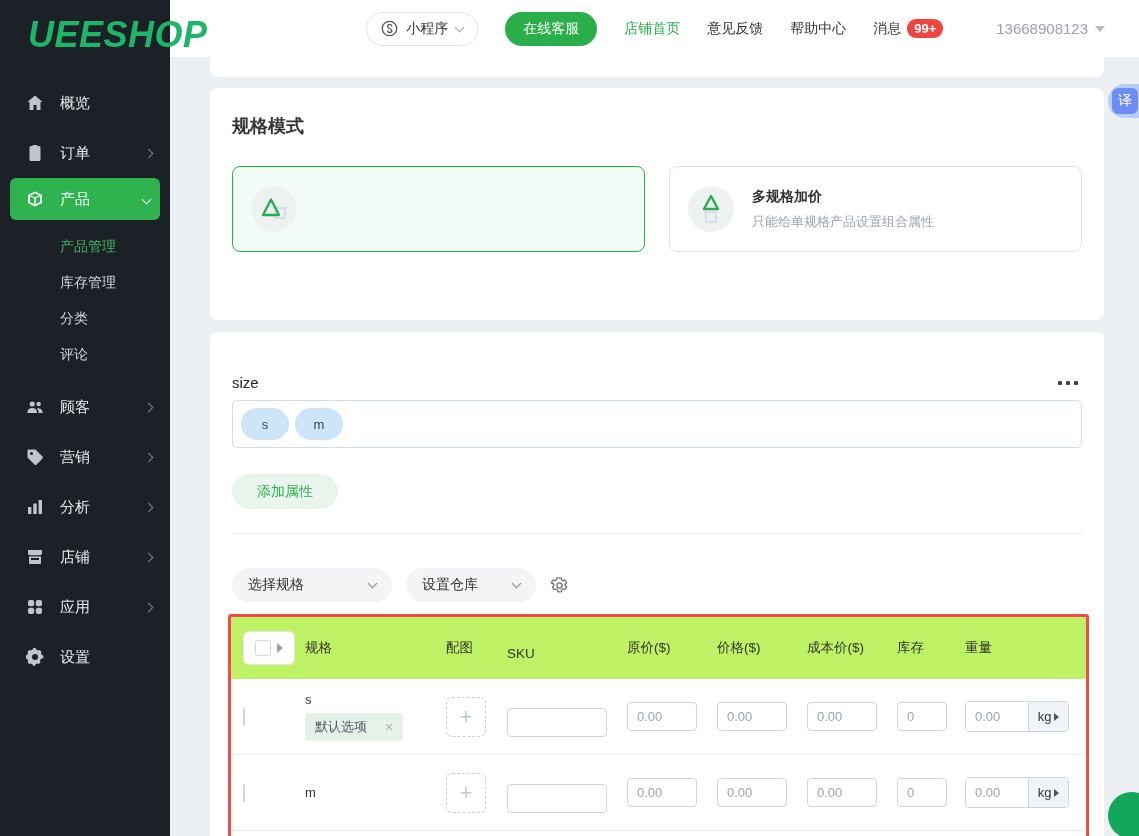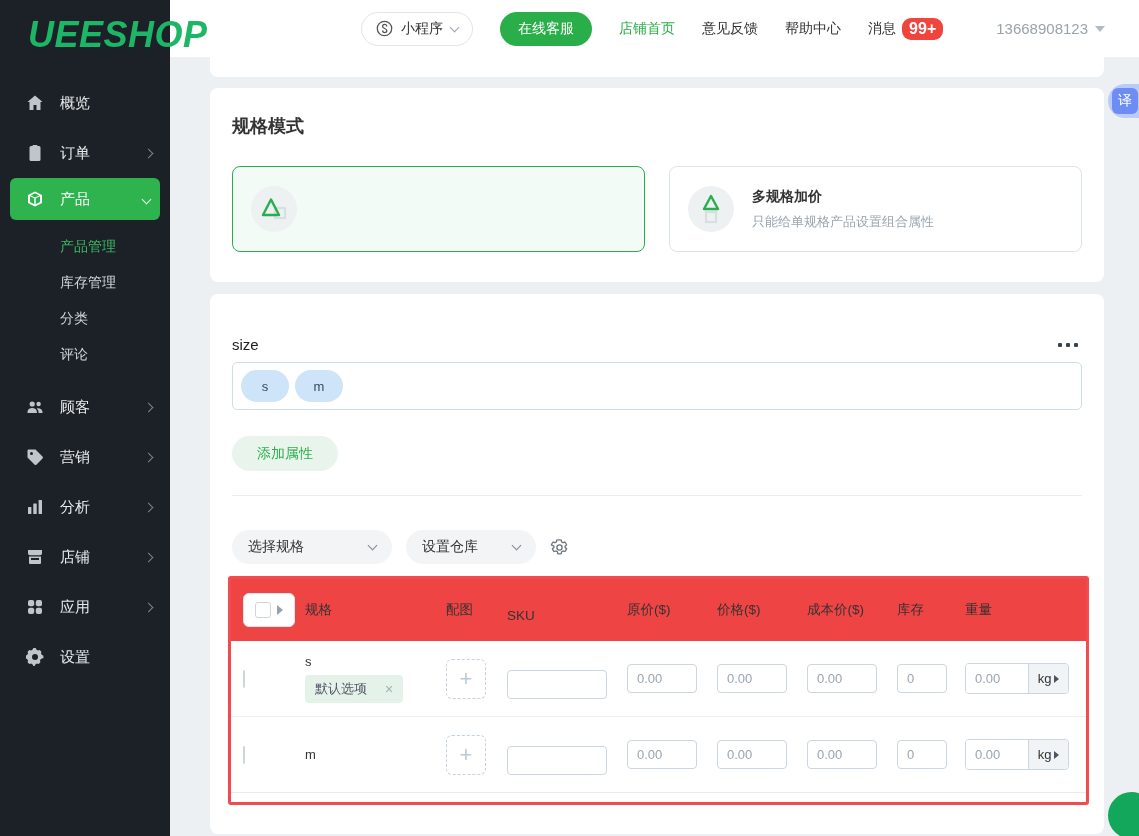--- a/index.html
+++ b/index.html
@@ -24,29 +24,29 @@
 
   
   .topbar { position:absolute; left:170px; top:0; right:0; height:57px; background:#fff; display:flex; align-items:center; justify-content:flex-end; padding-right:34px; gap:27px; z-index:20; }
   .pill-mini { display:flex; align-items:center; gap:8px; height:34px; padding:0 14px; border:1px solid #dfe5ea; border-radius:17px; cursor:pointer; color:#333; }
   .pill-mini svg { width:17px; height:17px; }
   .pill-mini .dchev { width:7px; height:7px; border-right:1.6px solid #9aa2aa; border-bottom:1.6px solid #9aa2aa; transform:rotate(45deg); margin-top:-3px; }
   .btn-service { height:34px; padding:0 18px; background:#2aae49; color:#fff; border:none; border-radius:17px; font-size:14px; cursor:pointer; }
   .top-link { color:#333; cursor:pointer; }
   .top-link.green { color:#2aae49; }
   .msg-wrap { display:flex; align-items:center; gap:6px; cursor:pointer; }
-  .badge { background:#f0453e; color:#fff; font-size:16px; padding:2px 7px; border-radius:9px; font-weight:bold; }
+  .badge { background:#f0453e; color:#fff; font-size:13px; padding:2px 7px; border-radius:9px; font-weight:bold; }
   .account { display:flex; align-items:center; gap:7px; color:#9aa2aa; margin-left:26px; cursor:pointer; font-size:15px; }
   .caret { width:0; height:0; border-left:5px solid transparent; border-right:5px solid transparent; border-top:6px solid #b3bac0; }
 
   
   .main { position:absolute; left:170px; top:57px; right:0; bottom:0; background:#edf0f2; padding:0 35px 0 40px; overflow:hidden; }
   .card { background:#fff; border-radius:8px; }
   .card-stub { height:20px; border-radius:0 0 8px 8px; background:#fff; }
-  .card-spec { margin-top:11px; height:194px; padding:26px 22px 0; }
+  .card-spec { margin-top:11px; height:232px; padding:26px 22px 0; }
   .section-title { font-size:18px; font-weight:bold; color:#333; }
   .spec-options { display:flex; gap:24px; margin-top:28px; }
   .spec-option { flex:1; height:86px; border:1px solid #dbe4ea; border-radius:8px; display:flex; align-items:center; padding:0 18px; gap:18px; cursor:pointer; background:#fff; }
   .spec-option.selected { border:1.5px solid #2aad4c; background:#f3fbf6; }
   .spec-option.selected .opt-title { color:#2aad4c; }
   .opt-icon { width:46px; height:46px; flex:none; }
   .opt-title { font-size:14px; font-weight:bold; color:#333; }
   .opt-desc { font-size:13px; color:#9aa5ae; margin-top:7px; }
 
   .card-attrs { margin-top:12px; min-height:540px; padding:42px 22px 0; }
@@ -63,21 +63,21 @@
   .dd-pill { height:34px; background:#f2f4f6; border-radius:17px; display:flex; align-items:center; padding:0 16px; cursor:pointer; font-size:14px; color:#333; }
   .dd-pill .dchev { width:7px; height:7px; border-right:1.6px solid #818a92; border-bottom:1.6px solid #818a92; transform:rotate(45deg); margin-top:-3px; }
   .dd-spec { width:160px; justify-content:space-between; }
   .dd-wh { width:130px; justify-content:space-between; }
   .gear-btn { width:22px; height:22px; color:#6b737b; cursor:pointer; display:flex; align-items:center; }
   .gear-btn svg { width:19px; height:19px; }
 
   
   .spec-table { margin:12px -7px 0 -4px; border:3px solid #f14b4f; border-radius:3px; background:#fff; padding-bottom:9px; }
   .t-row { display:flex; align-items:center; padding-left:12px; }
-  .t-head { background:#ef4444; height:62px; font-size:13.5px; color:#333; }
+  .t-head { background:#bef264; height:62px; font-size:13.5px; color:#333; }
   .c-select { width:62px; flex:none; }
   .c-spec { width:141px; flex:none; }
   .c-img { width:61px; flex:none; }
   .c-sku { width:120px; flex:none;margin-top:11px; }
   .c-price { width:90px; flex:none; }
   .c-stock { width:68px; flex:none; }
   .c-weight { width:112px; flex:none; }
   .selectall-box { width:52px; height:34px; background:#fff; border:1px solid #e0e6eb; border-radius:6px; display:flex; align-items:center; justify-content:center; gap:6px; cursor:pointer; }
   .cbox { width:16px; height:16px; border:1px solid #ccd6df; border-radius:3px; background:#fff; cursor:pointer; }
   .tri-right { width:0; height:0; border-top:5px solid transparent; border-bottom:5px solid transparent; border-left:6px solid #98a2ab; }

